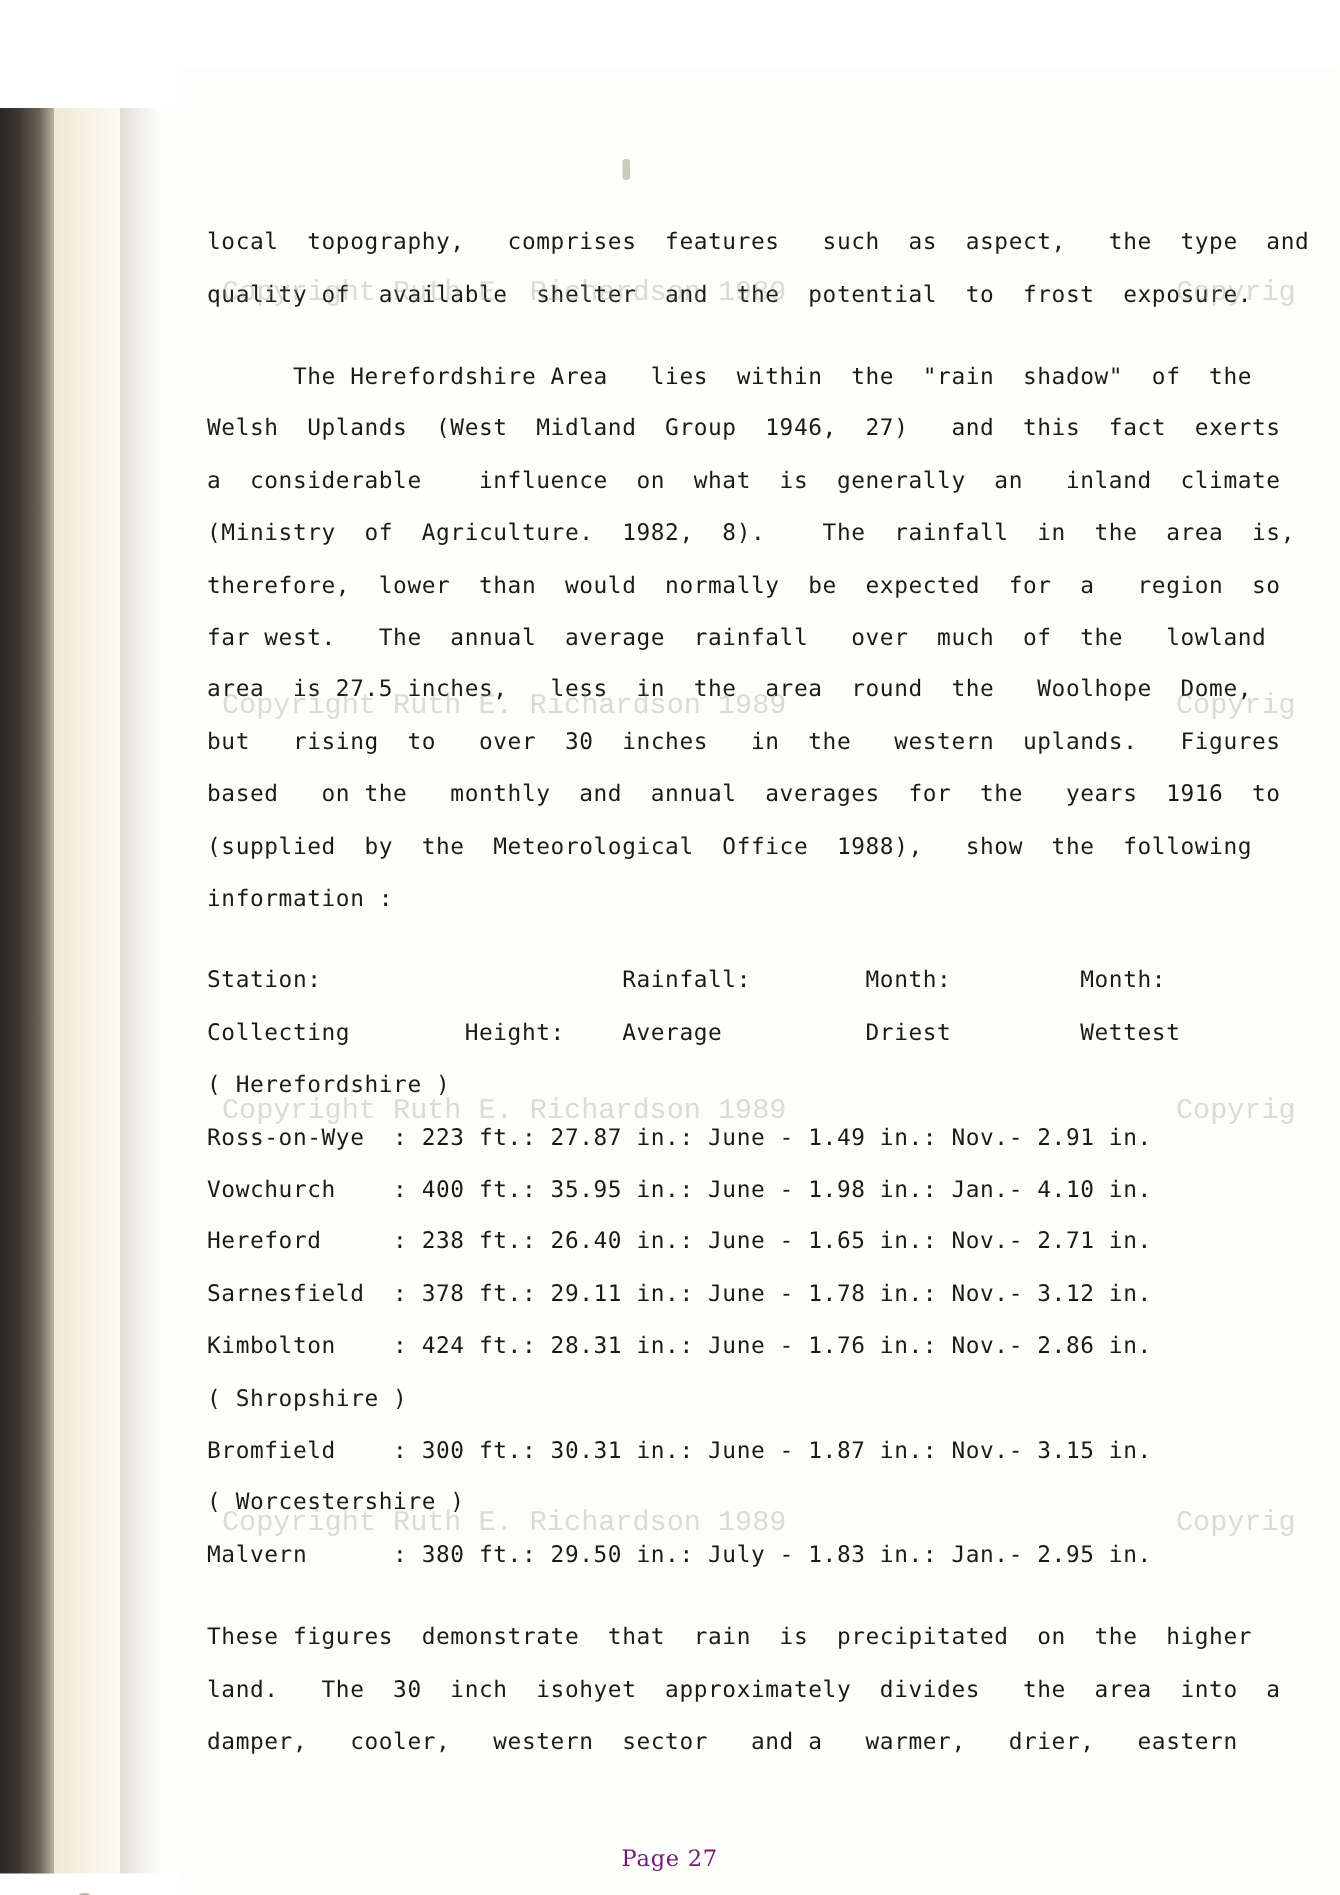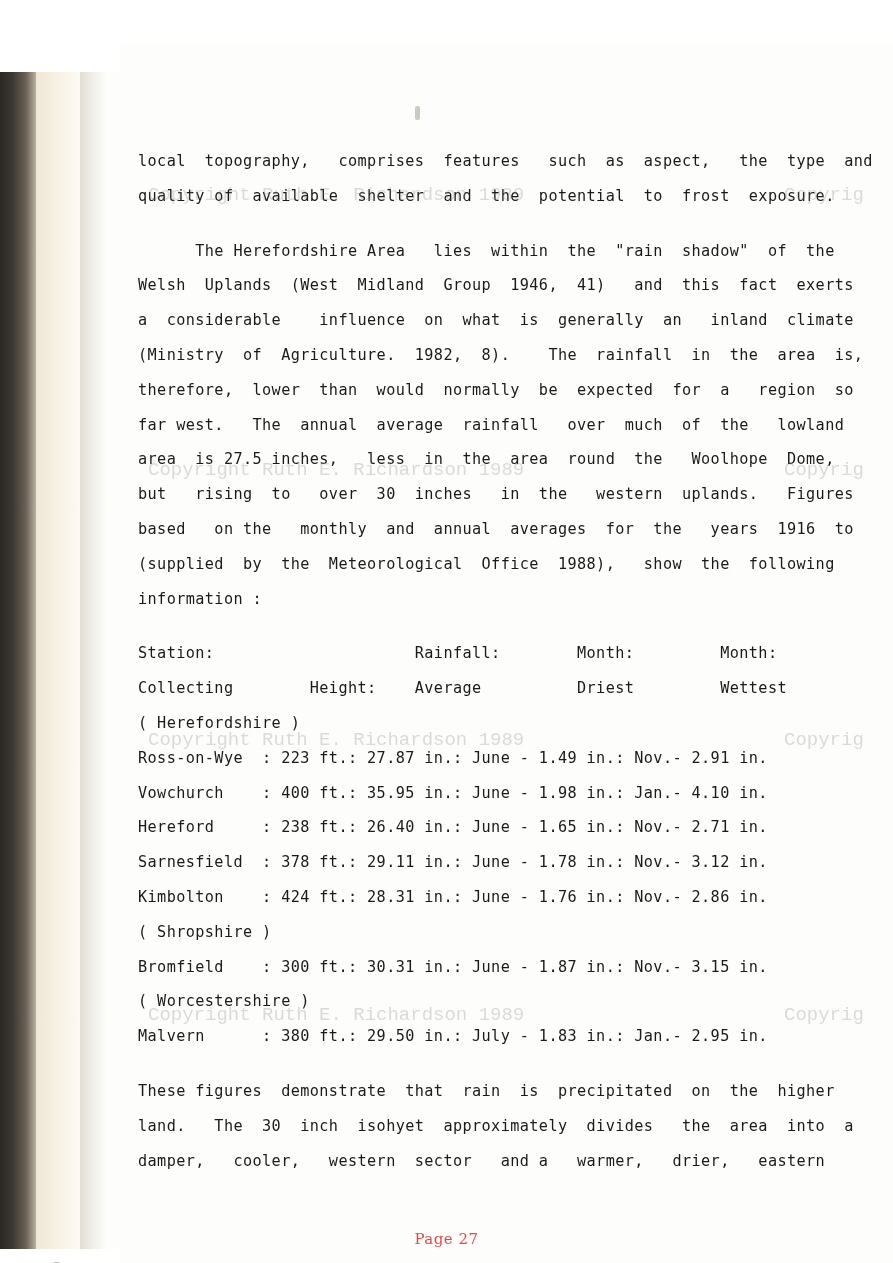--- a/index.html
+++ b/index.html
@@ -69,21 +69,21 @@
 
   .footer {
     position: absolute;
     left: 0;
     top: 1186px;
     width: 893px;
     text-align: center;
     font-family: "DejaVu Serif", "Liberation Serif", serif;
     font-size: 15px;
     letter-spacing: 0.5px;
-    color: #ef4444;
+    color: #701a75;
   }
 
   
   .wm {
     position: absolute;
     font-family: Liberation Mono, monospace;
     font-size: 19px;
     color: rgba(140,140,140,0.30);
     white-space: nowrap;
     pointer-events: none;
@@ -122,21 +122,21 @@
 
     <div>
       <div class="line">local  topography,   comprises  features   such  as  aspect,   the  type  and</div>
       <div class="line">quality of  available  shelter  and  the  potential  to  frost  exposure.</div>
     </div>
 
     <div class="para-gap"></div>
 
     <div>
       <div class="line">      The Herefordshire Area   lies  within  the  "rain  shadow"  of  the</div>
-      <div class="line">Welsh  Uplands  (West  Midland  Group  1946,  41)   and  this  fact  exerts</div>
+      <div class="line">Welsh  Uplands  (West  Midland  Group  1946,  27)   and  this  fact  exerts</div>
       <div class="line">a  considerable    influence  on  what  is  generally  an   inland  climate</div>
       <div class="line">(Ministry  of  Agriculture.  1982,  8).    The  rainfall  in  the  area  is,</div>
       <div class="line">therefore,  lower  than  would  normally  be  expected  for  a   region  so</div>
       <div class="line">far west.   The  annual  average  rainfall   over  much  of  the   lowland</div>
       <div class="line">area  is 27.5 inches,   less  in  the  area  round  the   Woolhope  Dome,</div>
       <div class="line">but   rising  to   over  30  inches   in  the   western  uplands.   Figures</div>
       <div class="line">based   on the   monthly  and  annual  averages  for  the   years  1916  to</div>
       <div class="line">(supplied  by  the  Meteorological  Office  1988),   show  the  following</div>
       <div class="line">information :</div>
     </div>

